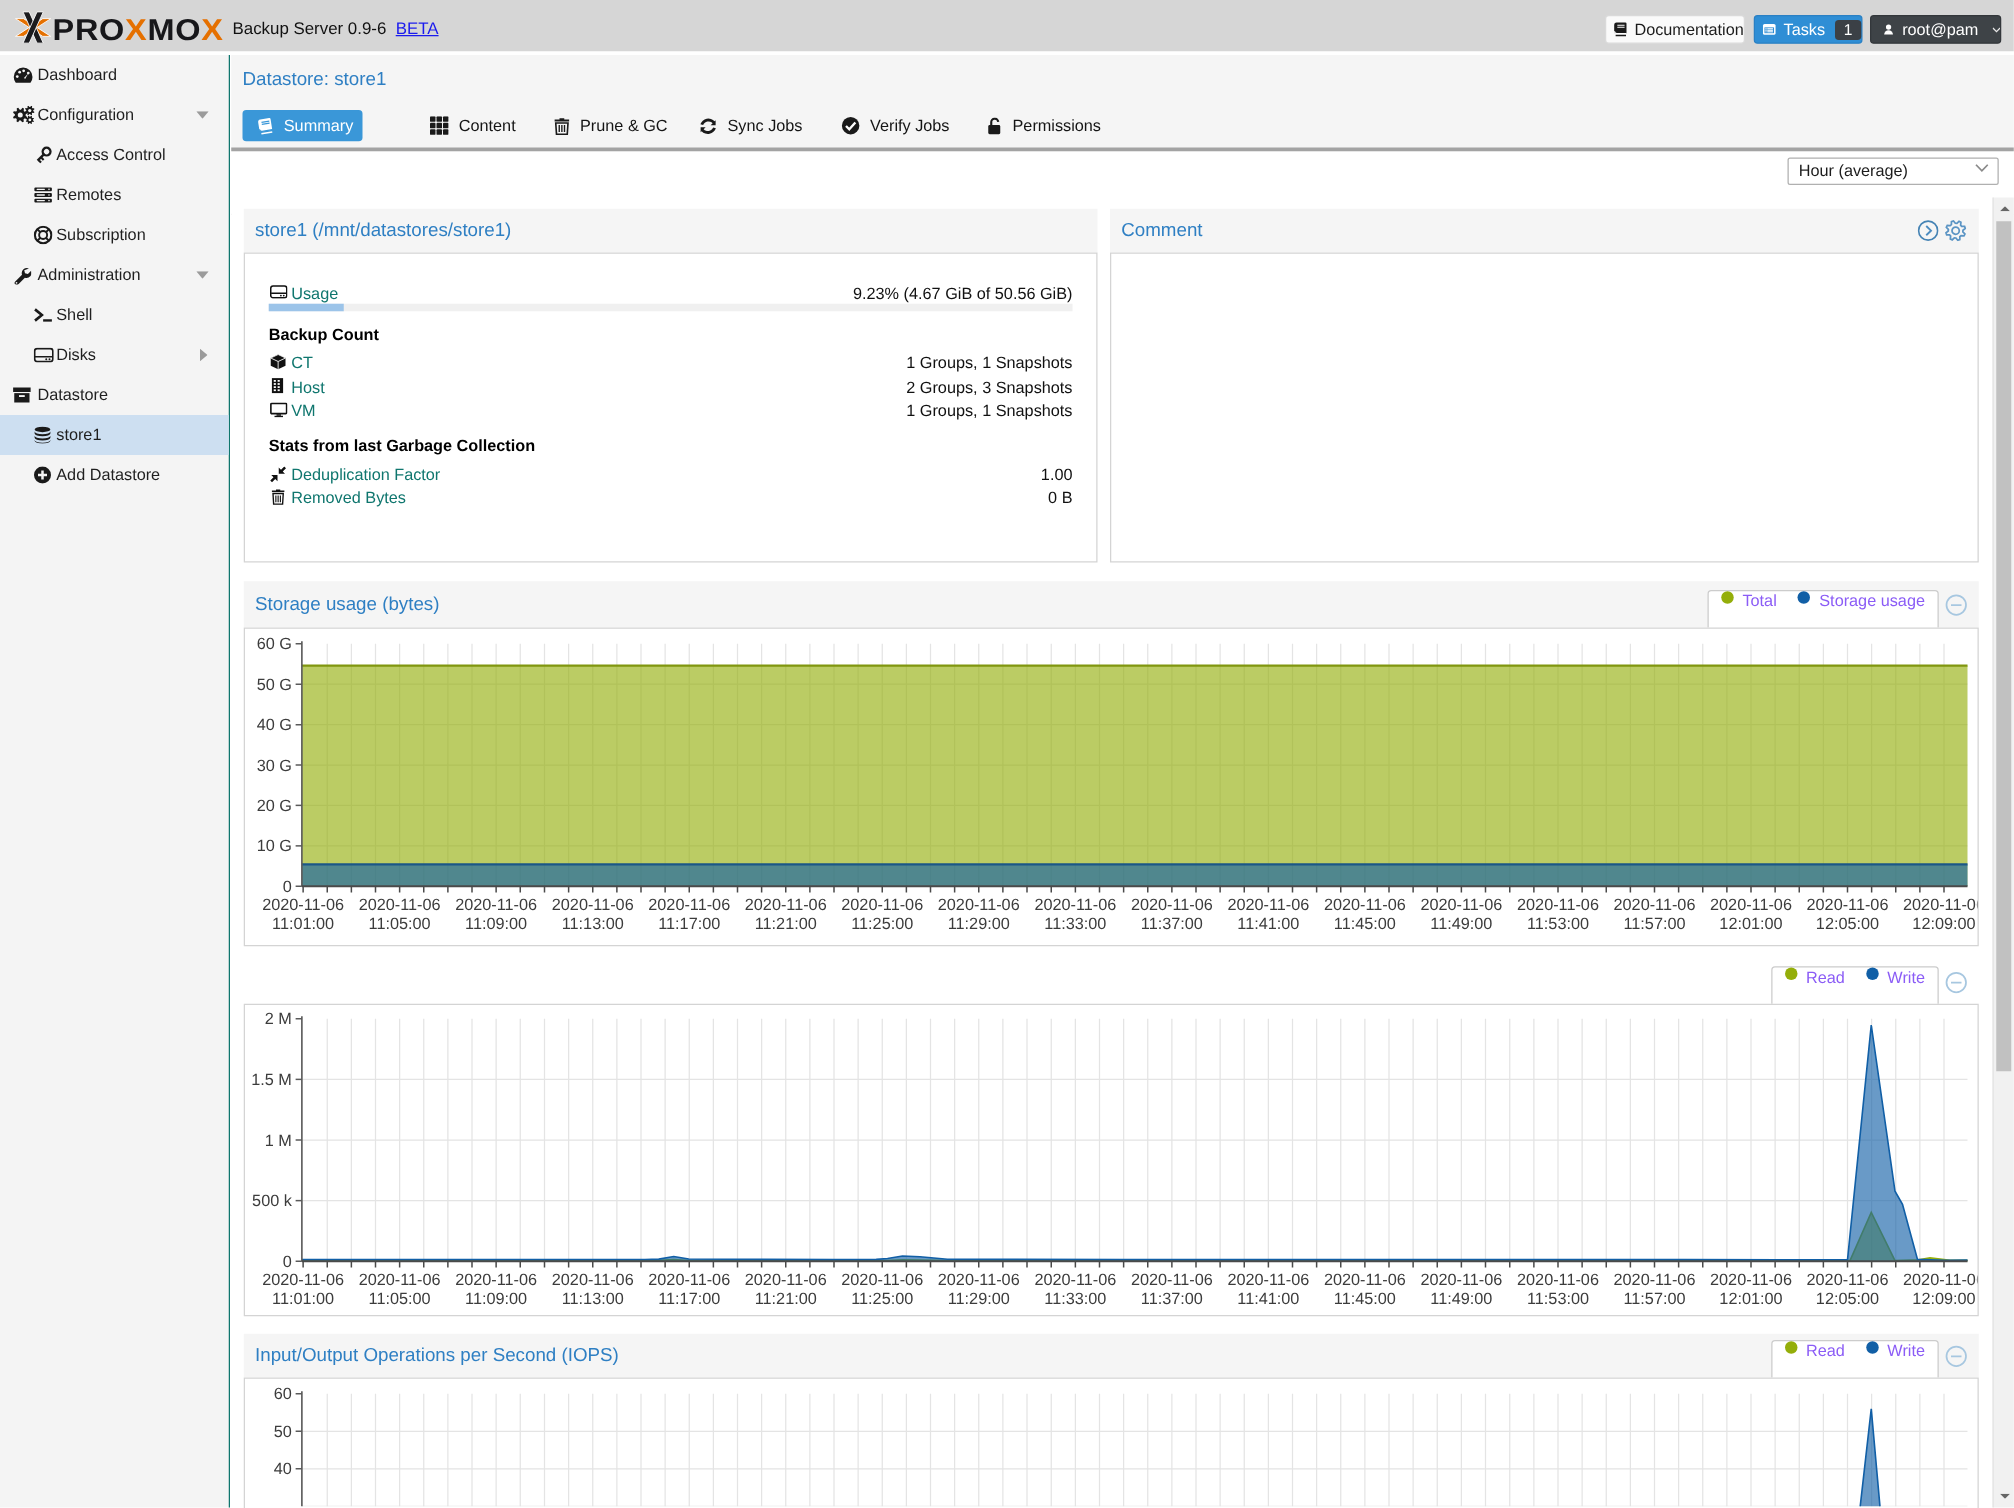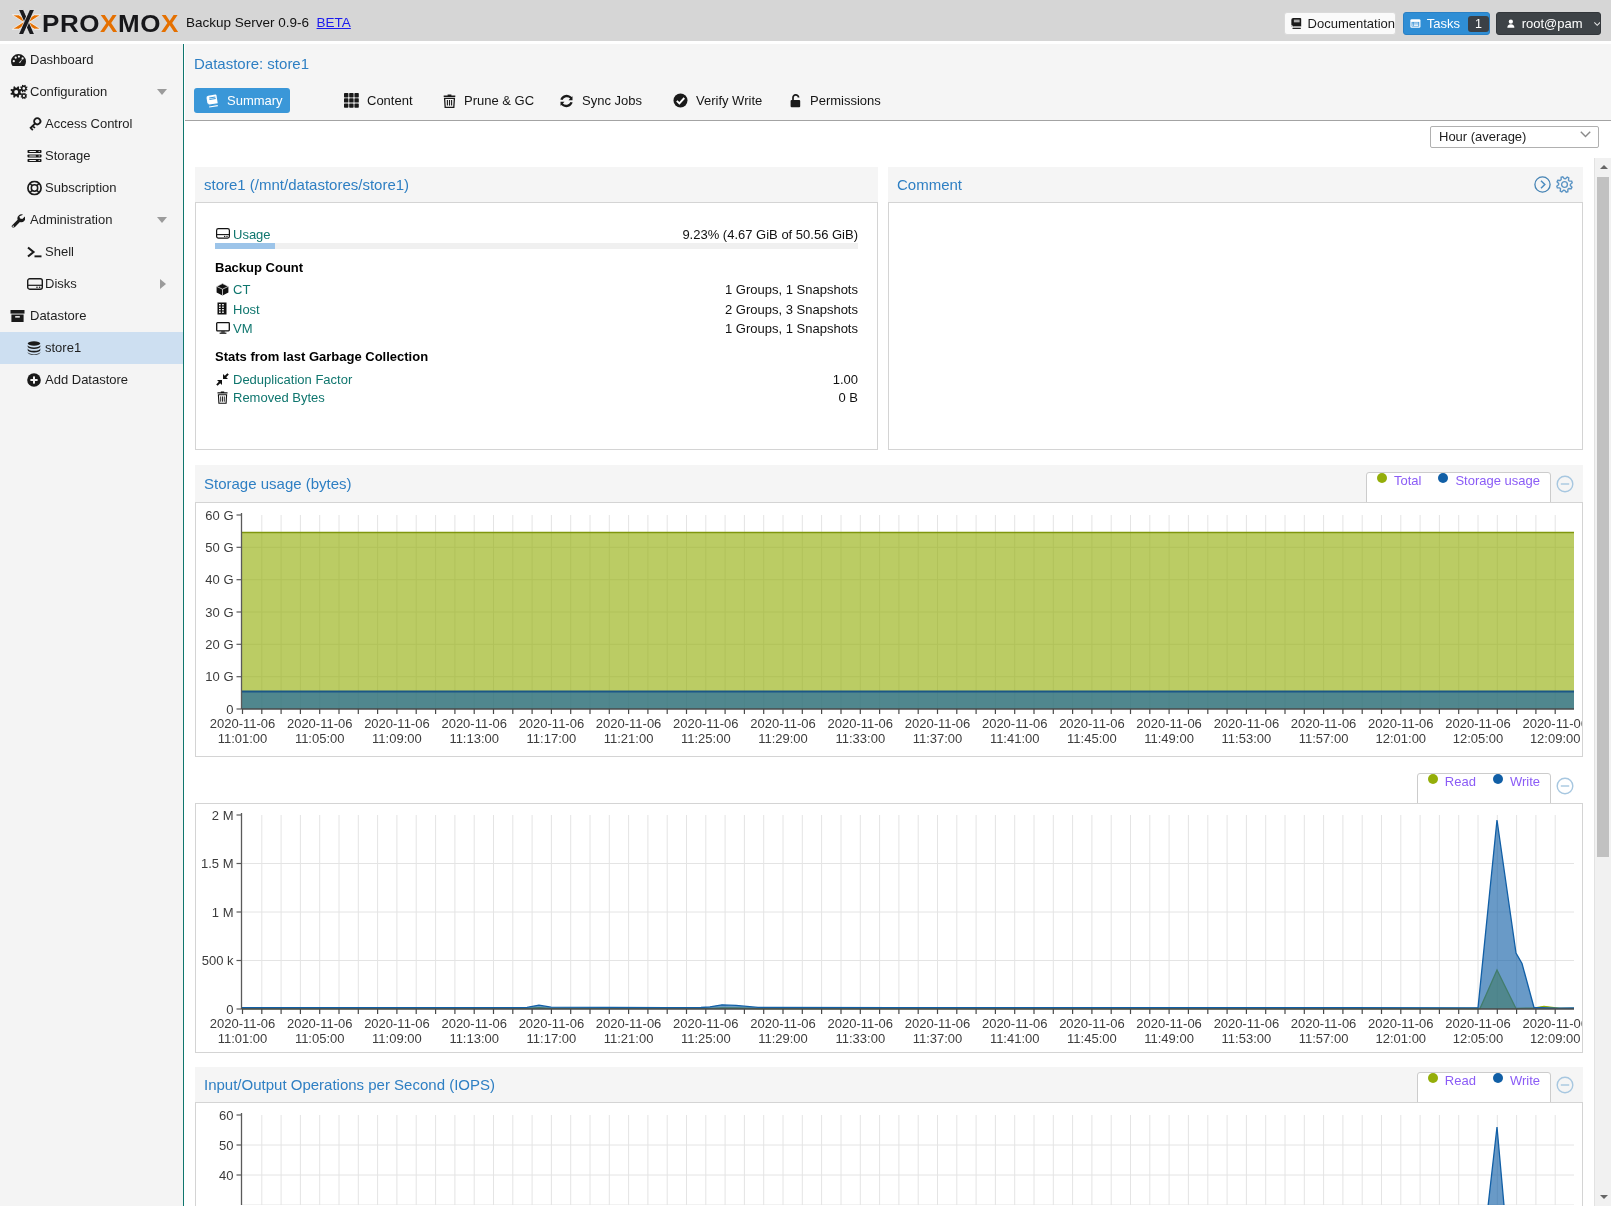--- a/index.html
+++ b/index.html
@@ -5,21 +5,21 @@
 .abs { position:absolute; }
 #header { position:absolute; left:0; top:0; width:1611px; height:41px; background:#d6d6d6; }
 .logo-text { font-weight:bold; font-size:23px; letter-spacing:0.5px; color:#17171a; transform:scale(1.13,1.05); transform-origin:left center; }
 .logo-text .ox { color:#e57000; }
 .hbtn { position:absolute; top:12px; height:23px; border-radius:3px; font-size:13px; display:flex; align-items:center; }
 #sidebar { position:absolute; left:0; top:44px; width:184px; height:1162px; background:#f4f4f4; border-right:1px solid #0f766e; }
 .srow { position:absolute; left:0; width:183px; height:32px; }
 .srow .lbl { position:absolute; top:0; height:32px; line-height:32px; font-size:13px; color:#1f1f1f; }
 .srow svg, .srow .ic { position:absolute; top:50%; transform:translateY(-50%); }
 .sel { background:#cddff1; }
-#chead { position:absolute; left:185px; top:44px; width:1426px; height:77px; background:#f5f5f5; border-bottom:1px solid #a3a3a3; }
+#chead { position:absolute; left:185px; top:44px; width:1426px; height:77px; background:#f5f5f5; border-bottom:3px solid #a3a3a3; }
 #ctitle { position:absolute; left:9px; top:11px; font-size:15px; color:#2e7fc3; }
 .tab { position:absolute; top:44px; height:25px; display:flex; align-items:center; gap:8px; font-size:13px; color:#151515;padding-left:36px; }
 .tabactive { background:#3a97d8; color:#fff; border-radius:3px; padding:0 7px 0 11px; }
 #toolbar { position:absolute; left:185px; top:122px; width:1426px; height:50px; background:#fff; border-bottom:1px solid #cfcfcf; }
 #combo { position:absolute; left:1245px; top:4px; width:169px; height:22px; background:#fff; border:1px solid #b0b0b0; border-radius:2px; line-height:20px; padding-left:8px; color:#1c1c1c; }
 #scroll { position:absolute; left:185px; top:158px; width:1426px; height:1048px; background:#fff; }
 .panel { position:absolute; }
 .phead { position:absolute; left:0; top:0; width:100%; height:35px; background:#f5f5f5; }
 .ptitle { position:absolute; left:9px; top:0; height:35px; line-height:35px; font-size:15px; color:#2e7fc3; }
 .pbody { position:absolute; left:0; background:#fff; border:1px solid #d4d4d4; }
@@ -137,21 +137,21 @@
             <rect x="2.2" y="5.9" width="6.8" height="1.1" rx="0.55" fill="#f4f4f4"></rect>
             <circle cx="12.2" cy="6.45" r="0.65" fill="#f4f4f4"></circle>
           </g>
           <g>
             <rect x="0.5" y="9.4" width="14" height="3.1" rx="0.8" fill="#1a1a1a"></rect>
             <rect x="2.2" y="10.4" width="6.8" height="1.1" rx="0.55" fill="#f4f4f4"></rect>
             <circle cx="12.2" cy="10.950000000000001" r="0.65" fill="#f4f4f4"></circle>
           </g>
         </svg>
       </span>
-      <span class="lbl" style="left:45px;">Storage</span>
+      <span class="lbl" style="left:45px;">Remotes</span>
     </div>
     <div class="srow" style="top:128px;">
       <span class="ic" style="left:27px;">
         <svg width="15" height="15" viewBox="0 0 15 15" style="">
           <circle cx="7.5" cy="7.5" r="6.6" fill="none" stroke="#1a1a1a" stroke-width="1.7"></circle>
           <circle cx="7.5" cy="7.5" r="3.2" fill="none" stroke="#1a1a1a" stroke-width="1.5"></circle>
           <g stroke="#1a1a1a" stroke-width="1.6">
             <line x1="3" y1="3" x2="5.3" y2="5.3"></line>
             <line x1="12" y1="3" x2="9.7" y2="5.3"></line>
             <line x1="3" y1="12" x2="5.3" y2="9.7"></line>
@@ -277,21 +277,21 @@
         <path d="M13.5 2.2 v4 h-4 l1.6-1.6 a4.6 4.6 0 0 0 -7.6 1.4 l-2.2-0.6 a6.8 6.8 0 0 1 11.4 -2.4z" fill="#1a1a1a"></path>
         <path d="M1.5 11.8 v-4 h4 l-1.6 1.6 a4.6 4.6 0 0 0 7.6 -1.4 l2.2 0.6 a6.8 6.8 0 0 1 -11.4 2.4z" fill="#1a1a1a"></path>
       </svg>
       <span>Sync Jobs</span>
     </div>
 <div class="tab" style="left:452px;">
       <svg width="15" height="15" viewBox="0 0 15 15" style="">
         <circle cx="7.5" cy="7.5" r="7" fill="#1a1a1a"></circle>
         <path d="M3.8 7.8 L6.4 10.4 L11.3 5.0" fill="none" stroke="#fff" stroke-width="1.9"></path>
       </svg>
-      <span>Verify Write</span>
+      <span>Verify Jobs</span>
     </div>
 <div class="tab" style="left:568px;">
       <svg width="13" height="14" viewBox="0 0 13 14" style="">
         <rect x="1.6" y="6.0" width="9.6" height="7.3" rx="1.1" fill="#1a1a1a"></rect>
         <path d="M4.0 6.0 V3.9 a2.8 2.8 0 0 1 5.6 -0.4" fill="none" stroke="#1a1a1a" stroke-width="1.7"></path>
       </svg>
       <span>Permissions</span>
     </div>
 </div>
 <div id="toolbar">

